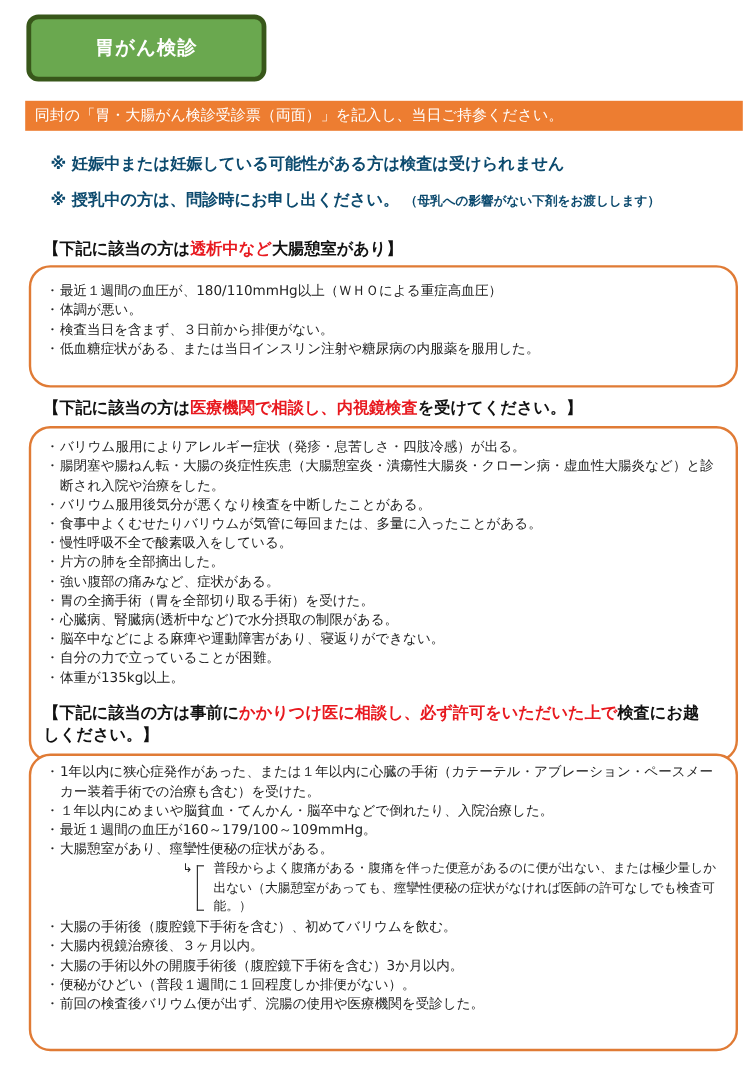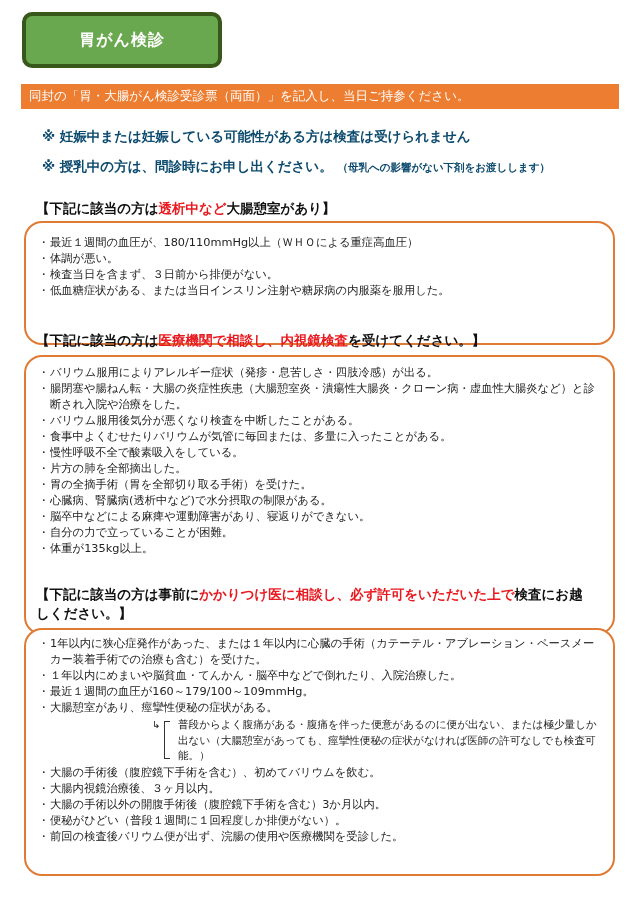--- a/index.html
+++ b/index.html
@@ -66,40 +66,41 @@
 </div>
 <div class="warn" style="top:146px;margin-top:12px;">
   <span>※</span>
   <span>授乳中の方は、問診時にお申し出ください。</span>
   <span class="small">（母乳への影響がない下剤をお渡しします）</span>
 </div>
 
 <div class="heading" style="top:199px;">
   <span>【下記に該当の方は</span><span class="red">透析中など</span><span>大腸憩室があり】</span>
 </div>
-<div class="box" style="top:221px; height:124px;">
+<div class="box" style="top:221px; height:102px;">
   <ul class="list" style="top:12px;">
     <li><span class="bullet">・</span><span>最近１週間の血圧が、180/110mmHg以上（ＷＨＯによる重症高血圧）</span></li>
     <li><span class="bullet">・</span><span>体調が悪い。</span></li>
     <li><span class="bullet">・</span><span>検査当日を含まず、３日前から排便がない。</span></li>
     <li><span class="bullet">・</span><span>低血糖症状がある、または当日インスリン注射や糖尿病の内服薬を服用した。</span></li>
   </ul>
 </div>
 
 <div class="heading" style="top:331px;">
   <span>【下記に該当の方は</span><span class="red">医療機関で相談し、内視鏡検査</span><span>を受けてください。】</span>
 </div>
 <div class="box" style="top:355px; height:280px;">
   <ul class="list" style="top:8px;">
     <li><span class="bullet">・</span><span>バリウム服用によりアレルギー症状（発疹・息苦しさ・四肢冷感）が出る。</span></li>
     <li><span class="bullet">・</span><span>腸閉塞や腸ねん転・大腸の炎症性疾患（大腸憩室炎・潰瘍性大腸炎・クローン病・虚血性大腸炎など）と診断され入院や治療をした。</span></li>
     <li><span class="bullet">・</span><span>バリウム服用後気分が悪くなり検査を中断したことがある。</span></li>
     <li><span class="bullet">・</span><span>食事中よくむせたりバリウムが気管に毎回または、多量に入ったことがある。</span></li>
     <li><span class="bullet">・</span><span>慢性呼吸不全で酸素吸入をしている。</span></li>
     <li><span class="bullet">・</span><span>片方の肺を全部摘出した。</span></li>
+    <li><span class="bullet">・</span><span>強い腹部の痛みなど、症状がある。</span></li>
     <li><span class="bullet">・</span><span>胃の全摘手術（胃を全部切り取る手術）を受けた。</span></li>
     <li><span class="bullet">・</span><span>心臓病、腎臓病(透析中など)で水分摂取の制限がある。</span></li>
     <li><span class="bullet">・</span><span>脳卒中などによる麻痺や運動障害があり、寝返りができない。</span></li>
     <li><span class="bullet">・</span><span>自分の力で立っていることが困難。</span></li>
     <li><span class="bullet">・</span><span>体重が135kg以上。</span></li>
   </ul>
 </div>
 
 <div class="heading" style="top:585px; width:550px;">
   <span>【下記に該当の方は事前に</span><span class="red">かかりつけ医に相談し、必ず許可をいただいた上で</span><span>検査にお越しください。】</span>

